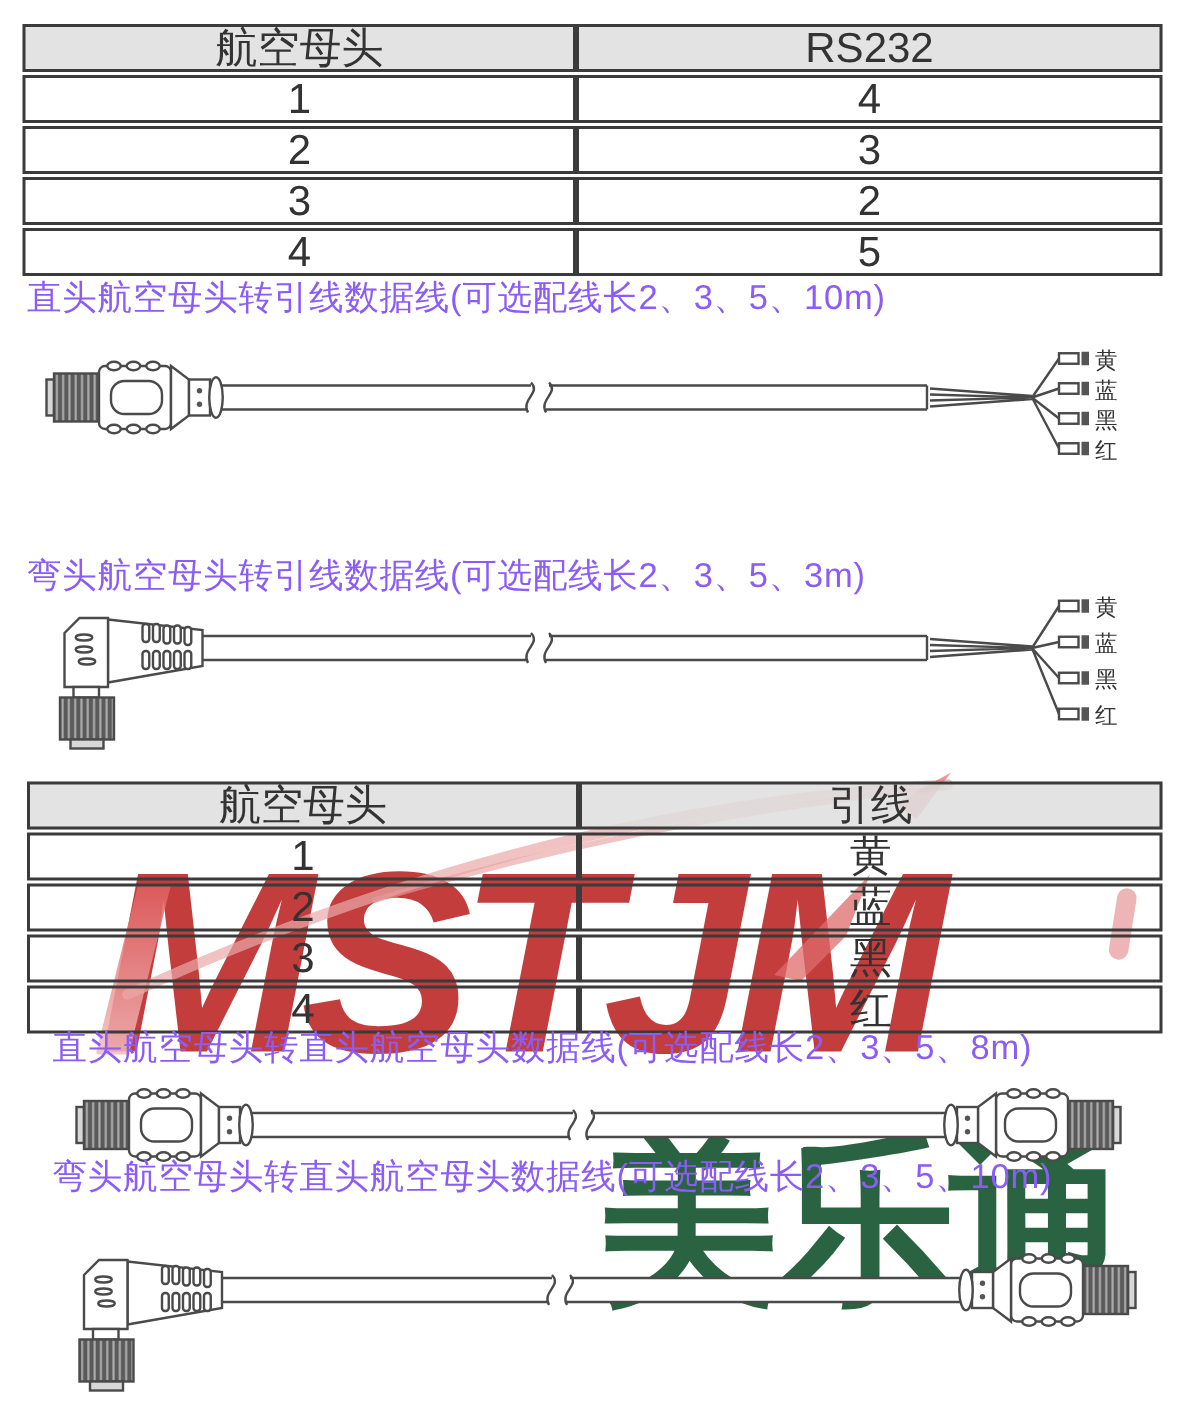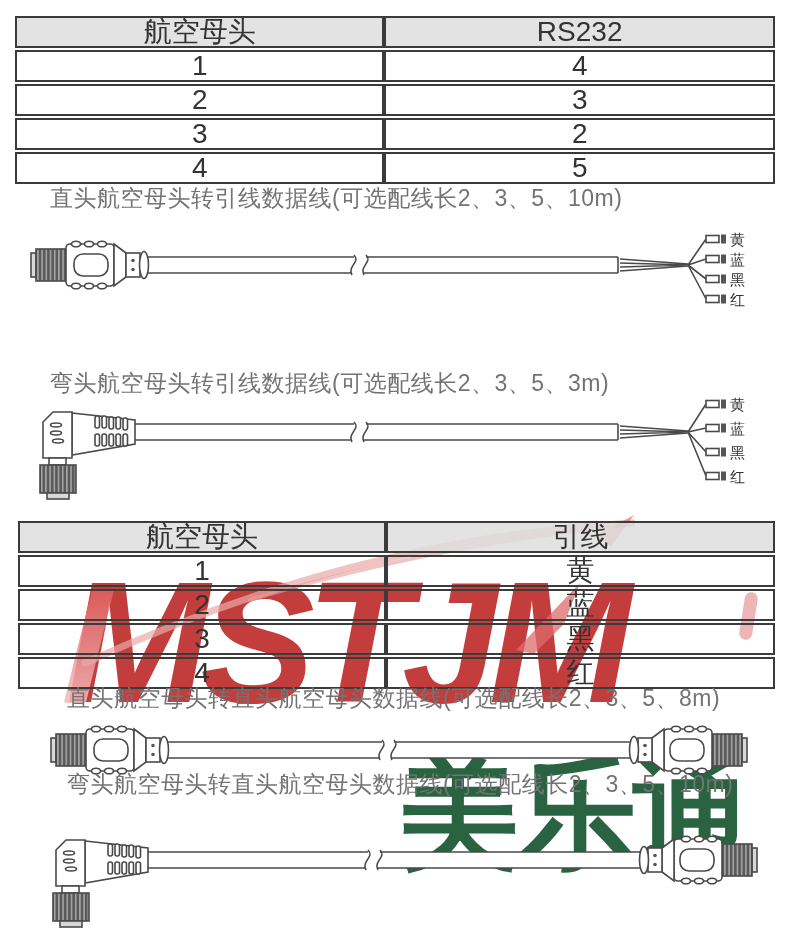--- a/index.html
+++ b/index.html
@@ -47,23 +47,22 @@
     padding:0;overflow:visible;
   }
   .ptable th{background:rgba(222,222,222,0.85);}
   .t1{left:15px;top:14px;width:760px;}
   .t1 th{height:26px;}
   .t1 td{height:21px;}
   .t2{left:18px;top:519px;width:757px;}
   .t2 th{height:26px;}
   .t2 td{height:19px;}
   .sec-title{
-    font-size:23px;color:#737373;letter-spacing:.5px;white-space:nowrap;
+    font-size:23px;color:#8b5cf6;letter-spacing:.5px;white-space:nowrap;
     line-height:1.2;
-    margin-left:32px;
   }
   #title-1{left:18px;top:185px;}
   #title-2{left:18px;top:370px;}
   #title-3{left:35px;top:685px;}
   #title-4{left:35px;top:771px;text-align:right;}
   svg.diagram{display:block;}
   #dgm-1{left:0;top:220px;}
   #dgm-2{left:0;top:396px;}
   #dgm-3{left:0;top:713px;}
   #dgm-4{left:0;top:832px;}

